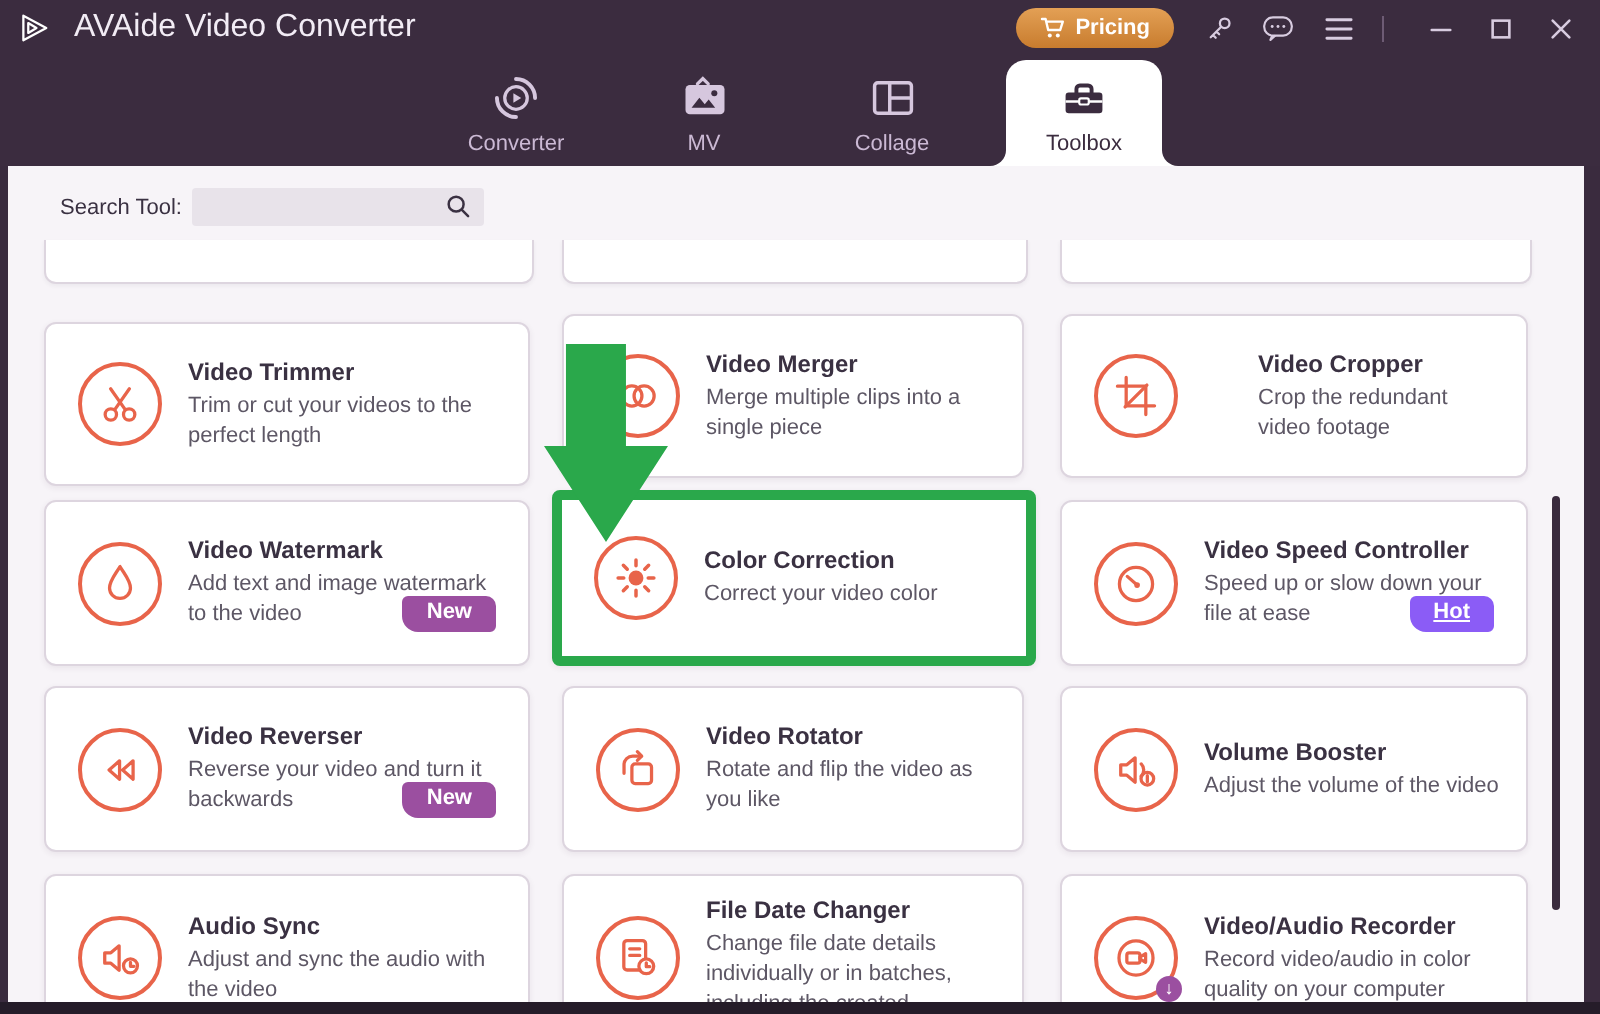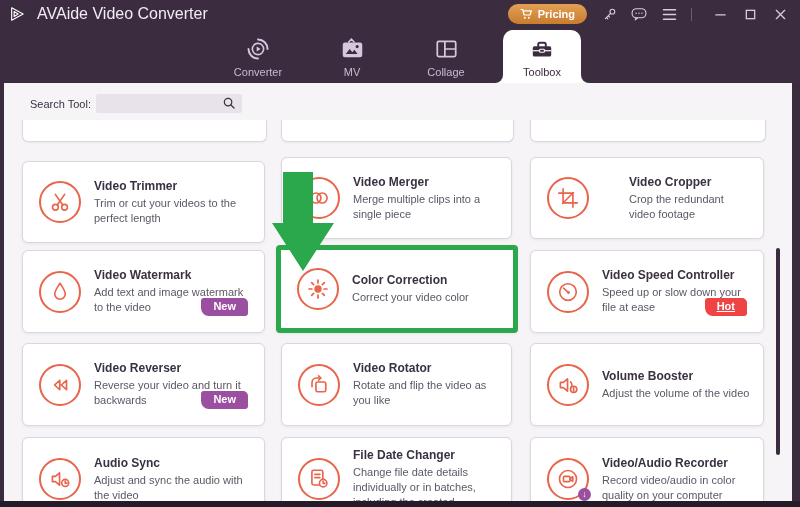--- a/index.html
+++ b/index.html
@@ -41,21 +41,21 @@
                display:flex;align-items:center;justify-content:center;position:relative;box-sizing:border-box;}
   .icon-circle svg{width:24px;height:24px;}
   .mini-badge{position:absolute;right:-4px;bottom:-3px;width:13px;height:13px;border-radius:50%;background:#9b4fa0;
               color:#fff;font-size:9px;line-height:13px;text-align:center;}
   .card-text{margin-left:13px;overflow:hidden;}
   .card-title{font-size:12px;font-weight:bold;color:#3a3142;margin-bottom:3px;}
   .card-desc{font-size:11px;color:#5d5765;line-height:1.35;}
   .badge{position:absolute;top:0;right:16px;color:#fff;font-size:11px;font-weight:bold;padding:2px 12px 4px;
          border-radius:3px 5px 3px 8px;margin-top:47px;}
   .badge--new{background:#9b4fa0;}
-  .badge--hot{background:#ef4444;text-decoration:underline;}
+  .badge--hot{background:#8b5cf6;text-decoration:underline;}
   
   .green-arrow{position:absolute;left:272px;top:89px;width:62px;height:99px;background:#2aa84b;z-index:6;
                clip-path:polygon(17.7% 0,66.1% 0,66.1% 51.5%,100% 51.5%,50% 100%,0 51.5%,17.7% 51.5%);}
   
   .scroll-thumb{position:absolute;left:776px;top:165px;width:4px;height:207px;background:#3a2b3e;border-radius:2px;cursor:pointer;}
   .frame-left{position:absolute;left:0;top:83px;width:4px;height:424px;background:#3a2b3e;z-index:20;}
   .frame-right{position:absolute;left:792px;top:83px;width:8px;height:424px;background:#3a2b3e;z-index:20;}
   .frame-bottom{position:absolute;left:0;top:501px;width:800px;height:6px;background:#251c29;z-index:21;}
 </style>
 </head>

